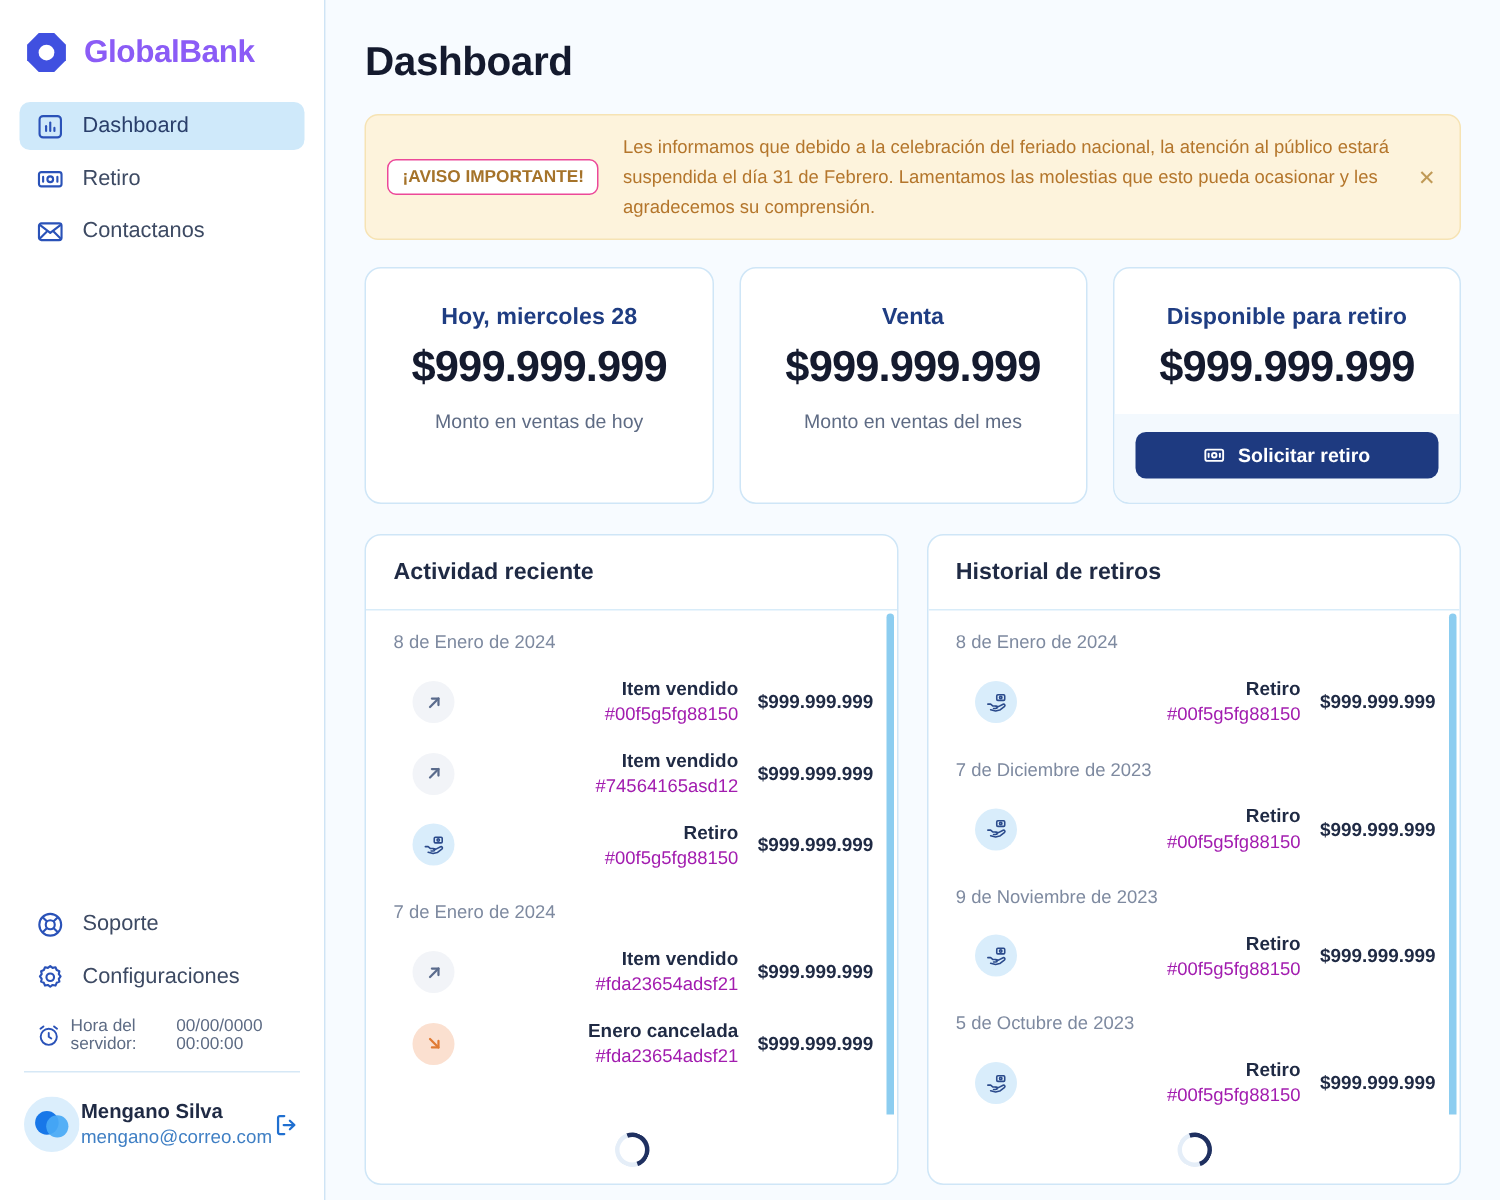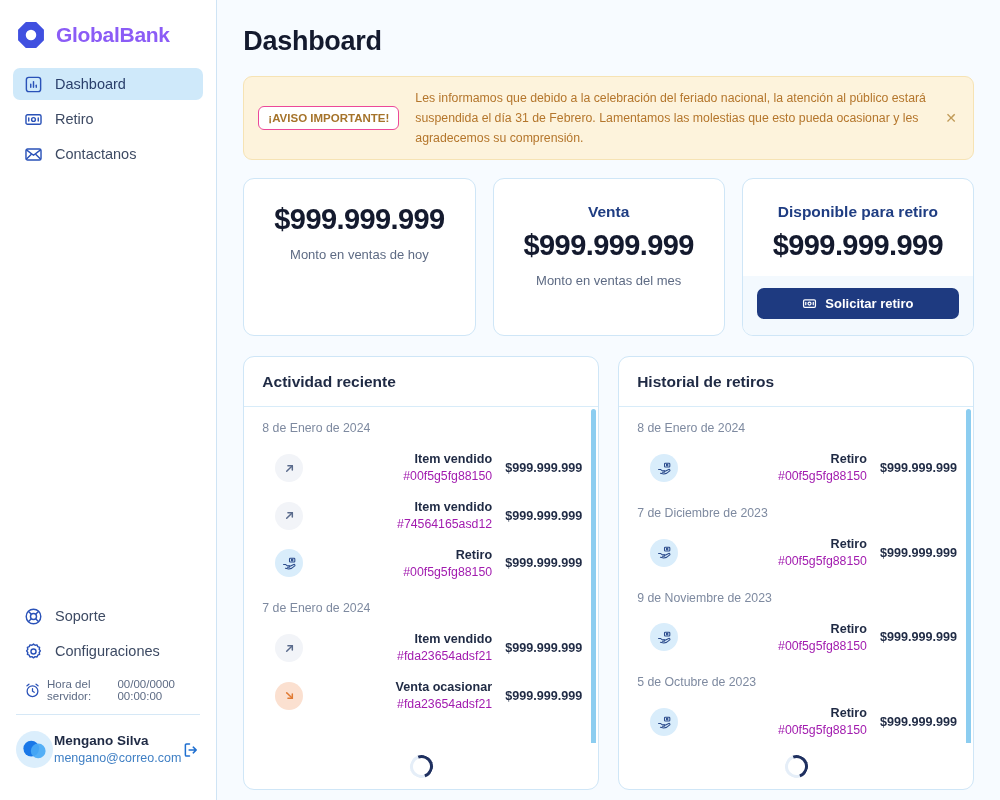--- a/index.html
+++ b/index.html
@@ -324,20 +324,21 @@
     <div class="alert">
       <span class="alert-badge">¡AVISO IMPORTANTE!</span>
       <span class="alert-text">Les informamos que debido a la celebración del feriado nacional, la atención al público estará suspendida el día 31 de Febrero. Lamentamos las molestias que esto pueda ocasionar y les agradecemos su comprensión.</span>
       <span class="alert-close">✕</span>
     </div>
 
     <section class="stats">
 
       <div class="stat-card">
         <div class="stat-body">
+          <div class="stat-label">Hoy, miercoles 28</div>
           <div class="stat-value">$999.999.999</div>
           <div class="stat-sub">Monto en ventas de hoy</div>
         </div>
       </div>
 
       <div class="stat-card">
         <div class="stat-body">
           <div class="stat-label">Venta</div>
           <div class="stat-value">$999.999.999</div>
           <div class="stat-sub">Monto en ventas del mes</div>
@@ -440,21 +441,21 @@
             </div>
 
             <div class="txn">
               <span class="txn-ico cancel">
                 <svg viewBox="0 0 24 24" fill="none" stroke="#e07a33" stroke-width="2.4" stroke-linecap="round" stroke-linejoin="round">
                   <path d="M7.5 7.5 16.5 16.5"></path>
                     <path d="M16.5 9.5v7h-7"></path>
                 </svg>
               </span>
               <span class="txn-meta">
-                <span class="txn-title" style="display:block">Venta ocasionar</span>
+                <span class="txn-title" style="display:block">Enero cancelada</span>
                 <span class="txn-id" style="display:block">#fda23654adsf21</span>
               </span>
               <span class="txn-amt">$999.999.999</span>
             </div>
           </div>
 
           <div class="panel-scrollbar" style="top:2px; height:338px;"></div>
         </div>
         <div class="panel-foot">
           <span class="spinner"></span>

